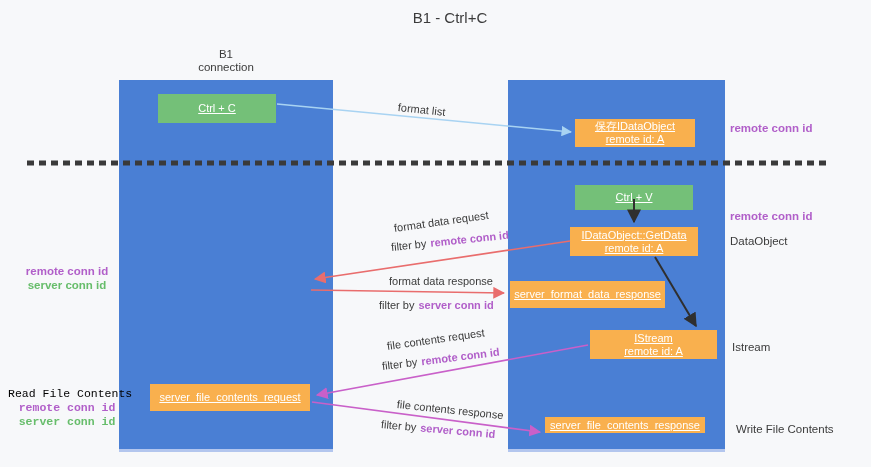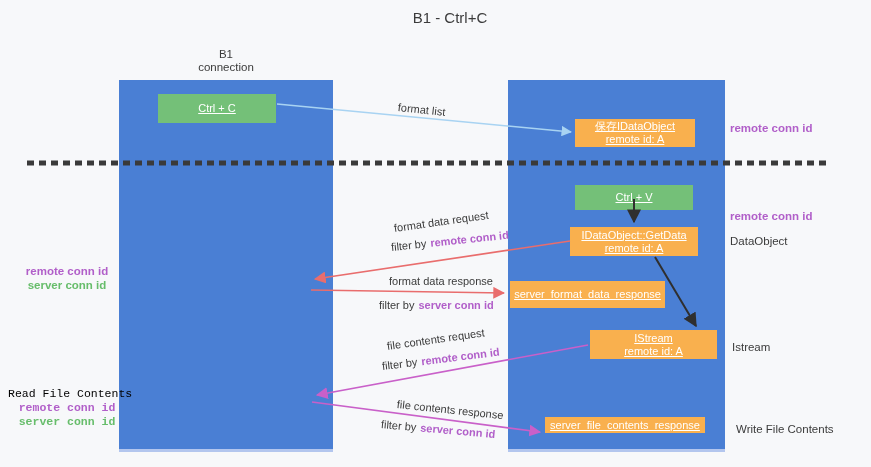--- a/index.html
+++ b/index.html
@@ -70,20 +70,23 @@
 
   <div class="node orange" style="left:510px; top:281px; width:155px; height:27px;">
     <span>server_format_data_response</span>
   </div>
 
   <div class="node orange" style="left:590px; top:330px; width:127px; height:29px;">
     <span>IStream</span>
     <span>remote id: A</span>
   </div>
 
+  <div class="node orange" style="left:150px; top:384px; width:160px; height:27px;">
+    <span>server_file_contents_request</span>
+  </div>
 
   <div class="node orange" style="left:545px; top:417px; width:160px; height:16px;">
     <span>server_file_contents_response</span>
   </div>
 
   <div class="flow-label" style="left:398px; top:101px; transform:rotate(6deg);">format list</div>
 
   <div class="flow-label" style="left:394px; top:222px; transform:rotate(-8deg);">format data request</div>
   <div class="flow-label" style="left:391px; top:241px; transform:rotate(-6deg);">
     <span>filter by</span><span class="filter-key">remote conn id</span>

